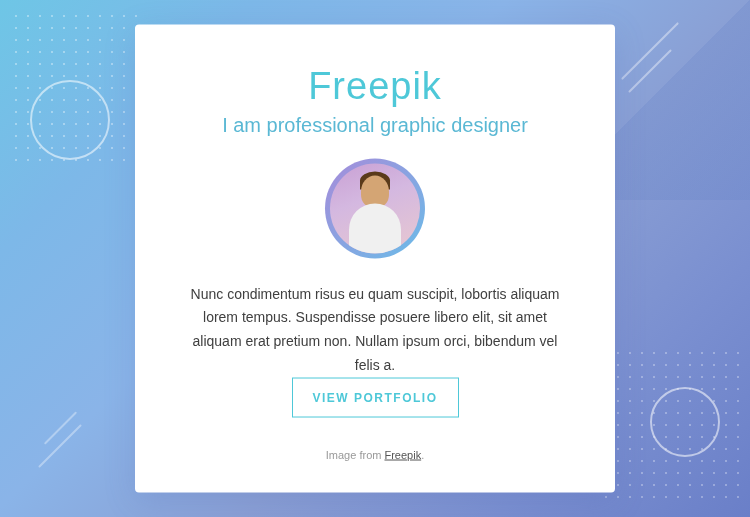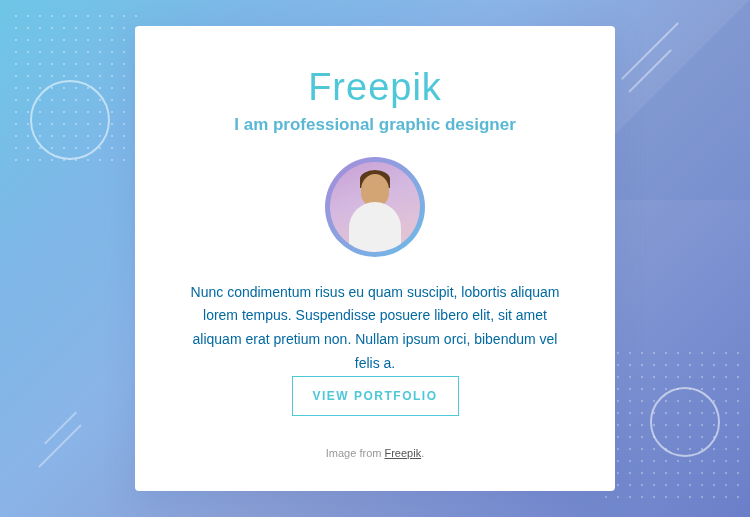--- a/index.html
+++ b/index.html
@@ -138,23 +138,23 @@
     .card-title {
       font-size: 38px;
       font-weight: 300;
       color: #4ec8d8;
       letter-spacing: 1px;
       margin-bottom: 6px;
       text-align: center;
     }
 
     .card-subtitle {
-      font-size: 17px;
+      font-size: 20px;
       color: #5ab8d4;
-      font-weight: 700;
+      font-weight: 400;
       margin-bottom: 22px;
       text-align: right;
     }
 
     
     .avatar-wrapper {
       width: 100px;
       height: 100px;
       border-radius: 50%;
       background: linear-gradient(135deg, #a78bda 0%, #6abce8 100%);
@@ -219,21 +219,21 @@
       transform: translateX(-50%);
       width: 30px;
       height: 18px;
       background: #5a3a1a;
       border-radius: 50% 50% 0 0;
     }
 
     .card-description {
       font-size: 14px;
       line-height: 1.7;
-      color: #0369a1;
+      color: #404040;
       text-align: center;
       max-width: 380px;
     }
 
     .btn-portfolio {
       border: 1.5px solid #4ec8d8;
       background: transparent;
       color: #4ec8d8;
       font-size: 12px;
       font-weight: 700;

